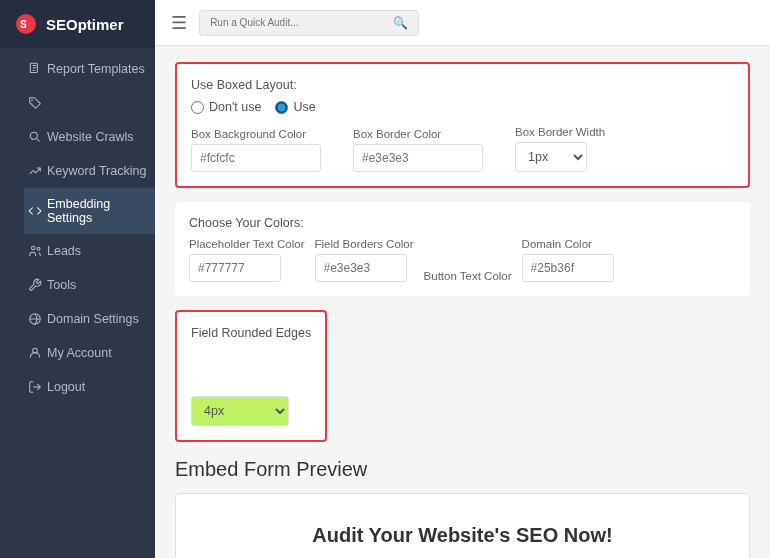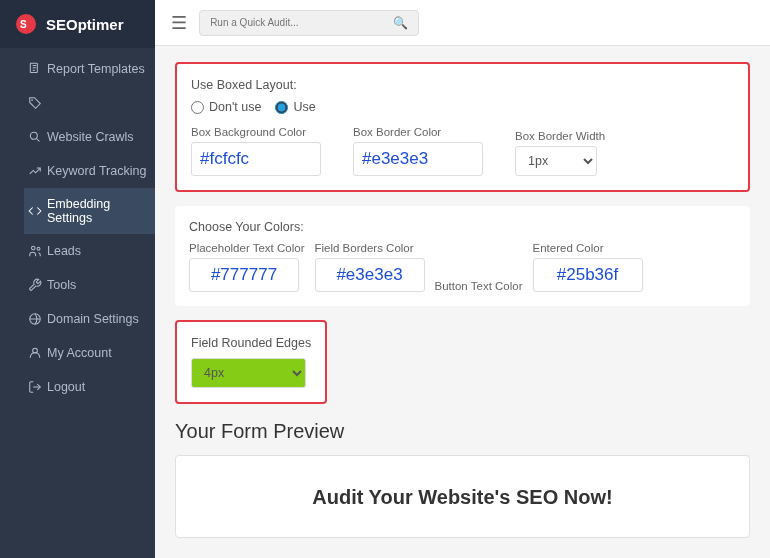--- a/index.html
+++ b/index.html
@@ -27,30 +27,30 @@
 
     
     .boxed-section { border: 2px solid #e63946; border-radius: 4px; padding: 14px; margin-bottom: 14px; background: white; }
     .section-label { font-size: 12.5px; color: #555; margin-bottom: 8px; }
     .radio-row { display: flex; align-items: center; gap: 14px; margin-bottom: 12px; }
     .radio-option { display: flex; align-items: center; gap: 5px; font-size: 12.5px; color: #555; cursor: pointer; }
     .radio-option input[type=radio] { accent-color: #25a0e2; }
     .field-row { display: flex; gap: 32px; align-items: flex-end; }
     .field-group { display: flex; flex-direction: column; gap: 4px; }
     .field-group label { font-size: 11.5px; color: #666; }
-    .field-group input[type=text] { border: 1px solid #ddd; border-radius: 3px; padding: 6px 8px; font-size: 17px; color: #1d4ed8; outline: none; width: 130px; }
-    .field-group select { border: 1px solid #ddd; border-radius: 3px; padding: 6px 8px; font-size: 12.5px; color: #555; outline: none; width: 82px; background: white; }
+    .field-group input[type=text] { border: 1px solid #ddd; border-radius: 3px; padding: 6px 8px; font-size: 12px; color: #737373; outline: none; width: 130px; }
+    .field-group select { border: 1px solid #ddd; border-radius: 3px; padding: 6px 8px; font-size: 12.5px; color: #555; outline: none; width: 72px; background: white; }
 
     .colors-section { background: white; padding: 14px; border-radius: 4px; margin-bottom: 14px; }
     .colors-row { display: flex; gap: 10px; align-items: flex-end; flex-wrap: wrap; }
-    .color-field input[type=text] { width: 110px; text-align: center; }
+    .color-field input[type=text] { width: 92px; }
 
     .rounded-section { border: 2px solid #e63946; border-radius: 4px; padding: 14px; margin-bottom: 16px; background: white; display: inline-block; }
     .rounded-section label { font-size: 12.5px; color: #555; display: block; margin-bottom: 8px; }
-    .rounded-section select { border: 1px solid #ddd; border-radius: 3px; padding: 6px 8px; font-size: 12.5px; color: #555; outline: none; width: 115px; background: #84cc16; }
+    .rounded-section select { border: 1px solid #ddd; border-radius: 3px; padding: 6px 8px; font-size: 12.5px; color: #555; outline: none; width: 98px; background: #bef264; margin-top: 48px; }
 
     
     .preview-title { font-size: 20px; color: #333; margin-bottom: 12px; font-weight: 500; }
     .preview-box { background: white; border: 1px solid #e0e0e0; border-radius: 4px; padding: 30px 20px 20px; text-align: center; }
     .preview-heading { font-size: 20px; color: #333; font-weight: 600; margin-bottom: 8px; }
   </style>
 </head>
 <body>
 
 <div class="sidebar">
@@ -208,41 +208,41 @@
           <input type="text" value="#777777" style="">
         </div>
         <div class="field-group color-field">
           <label>Field Borders Color</label>
           <input type="text" value="#e3e3e3" style="">
         </div>
         <div class="field-group color-field">
           <label>Button Text Color</label>
         </div>
         <div class="field-group color-field">
-          <label>Entered Color</label>
+          <label>Domain Color</label>
           <input type="text" value="#25b36f" style="">
         </div>
       </div>
     </div>
 
     
     <div class="rounded-section">
       <label>Field Rounded Edges</label>
       <select>
         <option>0px</option>
         <option>2px</option>
         <option selected="">4px</option>
         <option>6px</option>
         <option>8px</option>
         <option>10px</option>
       </select>
     </div>
 
     
-    <div class="preview-title">Your Form Preview</div>
+    <div class="preview-title">Embed Form Preview</div>
     <div class="preview-box">
       <div class="preview-heading">Audit Your Website's SEO Now!</div>
 
     </div>
 
     
   </div>
 </div>
 
 </body></html>

